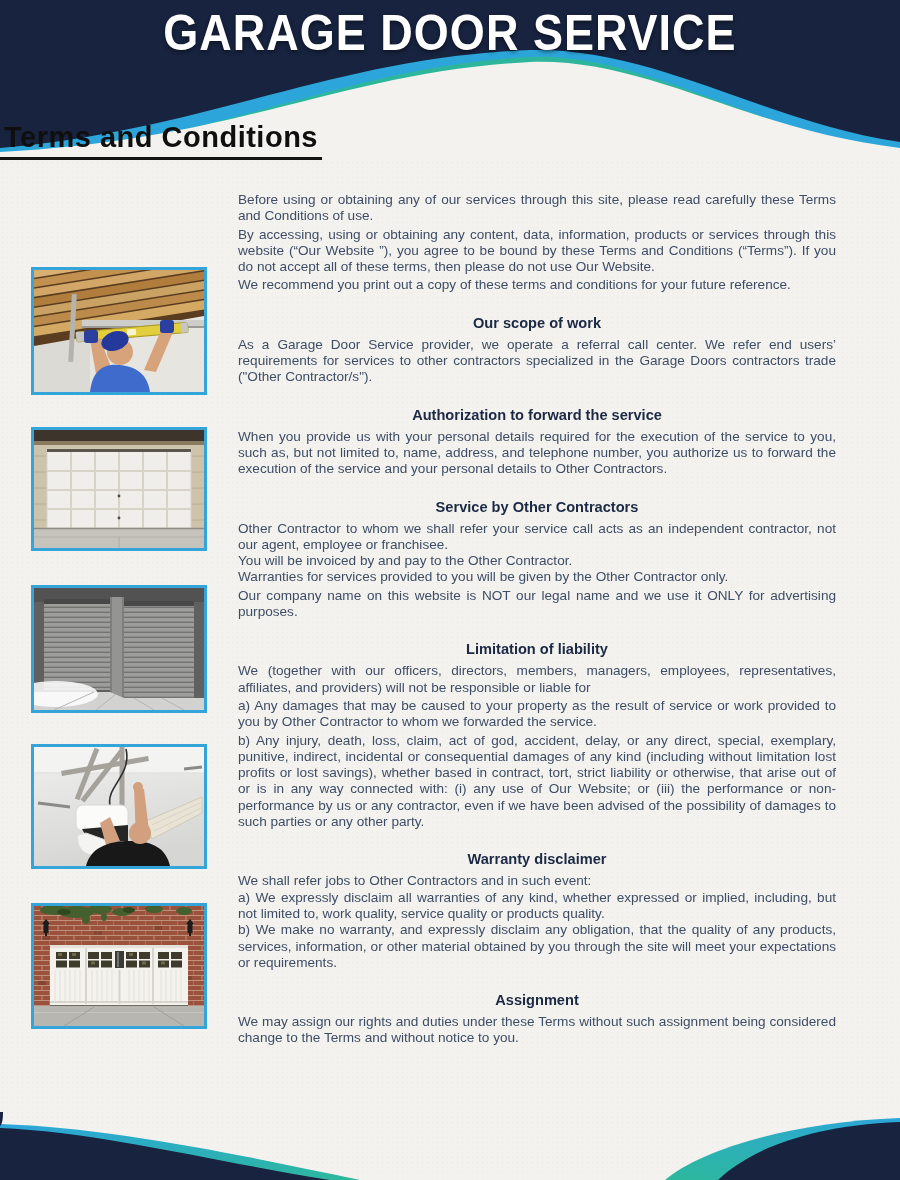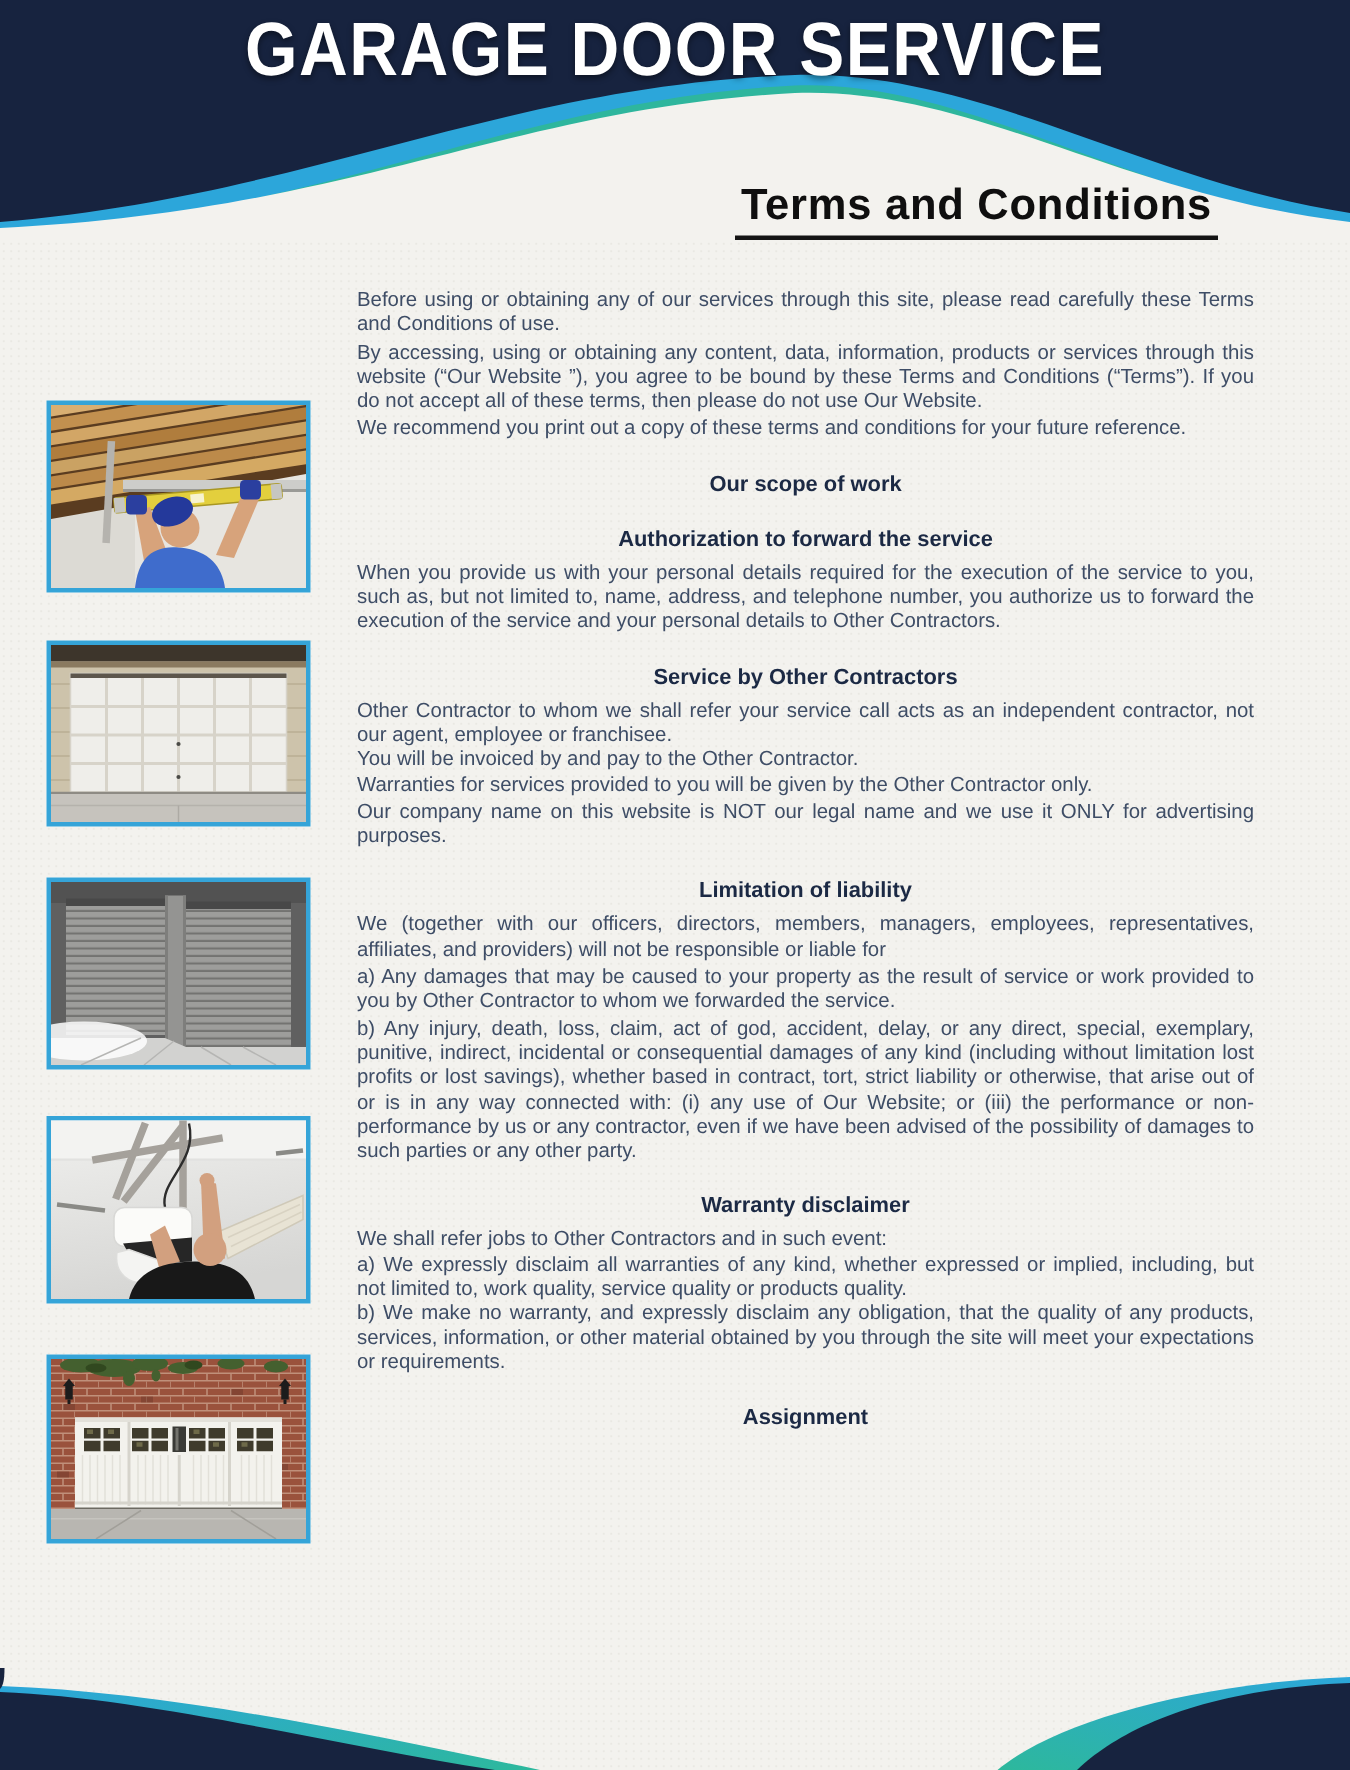--- a/index.html
+++ b/index.html
@@ -12,21 +12,21 @@
     font-family:Liberation Sans, sans-serif;
   }
   .hero{position:absolute;top:0;left:0;width:900px;height:160px;}
   .brand-title{
     position:absolute;top:4px;left:0;width:900px;text-align:center;
     color:#ffffff;font-size:45px;font-weight:bold;letter-spacing:1px;
     transform:scaleY(1.12);transform-origin:top center;
     text-shadow:0 2px 4px rgba(0,0,0,0.45);
     white-space:nowrap;
   }
-  .page-heading-wrap{position:absolute;top:121px;left:0;width:812px;text-align:right;}
+  .page-heading-wrap{position:absolute;top:121px;left:0;width:812px;text-align:left;}
   .page-heading{
     display:inline-block;color:#0f0f0f;font-size:29px;font-weight:bold;
     letter-spacing:0.5px;border-bottom:3px solid #141414;padding:0 4px 3px 4px;
   }
   .figure{
     position:absolute;left:31px;width:176px;box-sizing:border-box;
     border:3px solid #35a4d8;background:#ffffff;
   }
   .figure svg{display:block;width:100%;height:100%;}
   .fig1{top:267px;height:128px;}
@@ -301,20 +301,21 @@
       <line x1="120" y1="101" x2="150" y2="120" stroke="#a19f99" stroke-width="1"></line>
     </svg>
   </div>
 
   <div class="col">
     <p class="first">Before using or obtaining any of our services through this site, please read carefully these Terms and Conditions of use.</p>
     <p>By accessing, using or obtaining any content, data, information, products or services through this website (“Our Website ”), you agree to be bound by these Terms and Conditions (“Terms”). If you do not accept all of these terms, then please do not use Our Website.</p>
     <p>We recommend you print out a copy of these terms and conditions for your future reference.</p>
 
     <h3>Our scope of work</h3>
+    <p class="tight">As a Garage Door Service provider, we operate a referral call center. We refer end users’ requirements for services to other contractors specialized in the Garage Doors contractors trade ("Other Contractor/s").</p>
 
     <h3>Authorization to forward the service</h3>
     <p class="tight">When you provide us with your personal details required for the execution of the service to you, such as, but not limited to, name, address, and telephone number, you authorize us to forward the execution of the service and your personal details to Other Contractors.</p>
 
     <h3>Service by Other Contractors</h3>
     <p class="tight">Other Contractor to whom we shall refer your service call acts as an independent contractor, not our agent, employee or franchisee.</p>
     <p class="tight">You will be invoiced by and pay to the Other Contractor.</p>
     <p class="tight">Warranties for services provided to you will be given by the Other Contractor only.</p>
     <p>Our company name on this website is NOT our legal name and we use it ONLY for advertising purposes.</p>
 
@@ -322,20 +323,21 @@
     <p class="tight">We (together with our officers, directors, members, managers, employees, representatives, affiliates, and providers) will not be responsible or liable for</p>
     <p>a) Any damages that may be caused to your property as the result of service or work provided to you by Other Contractor to whom we forwarded the service.</p>
     <p>b) Any injury, death, loss, claim, act of god, accident, delay, or any direct, special, exemplary, punitive, indirect, incidental or consequential damages of any kind (including without limitation lost profits or lost savings), whether based in contract, tort, strict liability or otherwise, that arise out of or is in any way connected with: (i) any use of Our Website; or (iii) the performance or non-performance by us or any contractor, even if we have been advised of the possibility of damages to such parties or any other party.</p>
 
     <h3>Warranty disclaimer</h3>
     <p class="tight">We shall refer jobs to Other Contractors and in such event:</p>
     <p class="tight">a) We expressly disclaim all warranties of any kind, whether expressed or implied, including, but not limited to, work quality, service quality or products quality.</p>
     <p class="tight">b) We make no warranty, and expressly disclaim any obligation, that the quality of any products, services, information, or other material obtained by you through the site will meet your expectations or requirements.</p>
 
     <h3>Assignment</h3>
+    <p class="tight">We may assign our rights and duties under these Terms without such assignment being considered change to the Terms and without notice to you.</p>
   </div>
 
   <svg class="bottom-wave" viewBox="0 0 900 68" preserveAspectRatio="none">
     <defs>
       <linearGradient id="gL" x1="0" y1="0" x2="1" y2="1">
         <stop offset="0" stop-color="#2ca6da"></stop>
           <stop offset="1" stop-color="#2db89c"></stop>
       </linearGradient>
       <linearGradient id="gR" x1="1" y1="0" x2="0" y2="1">
         <stop offset="0" stop-color="#2ca6da"></stop>

